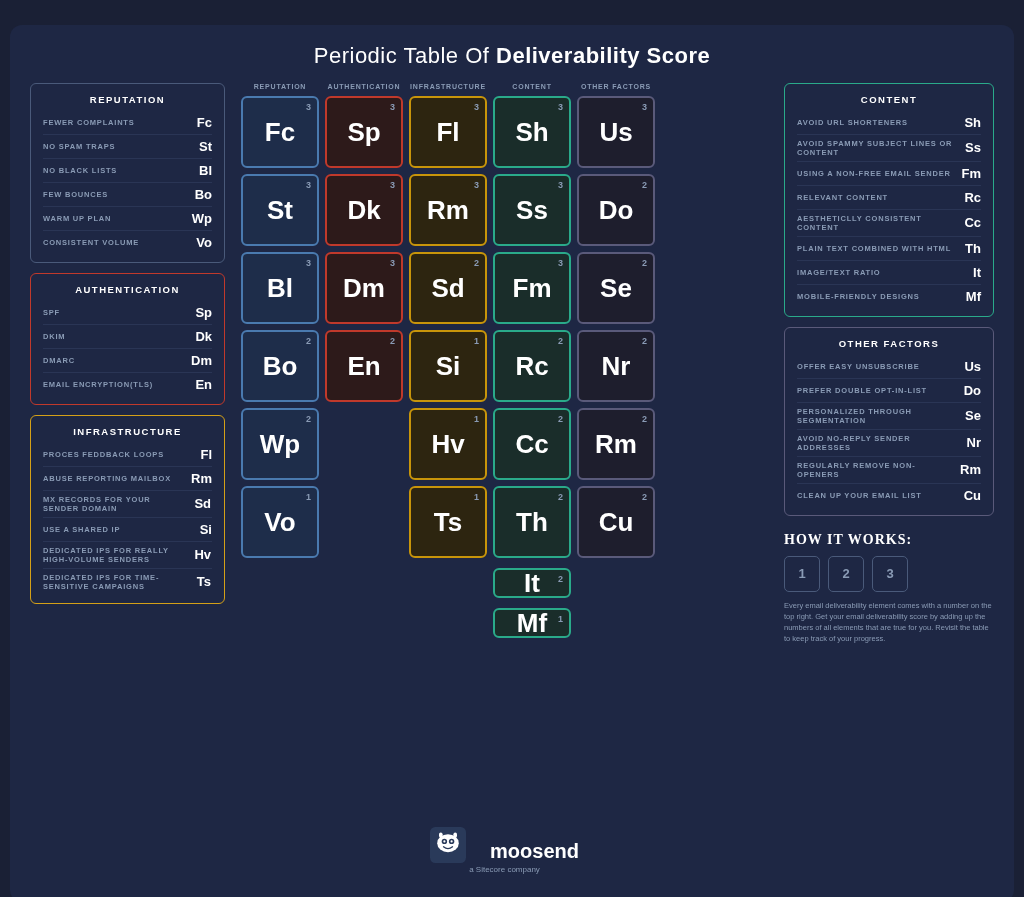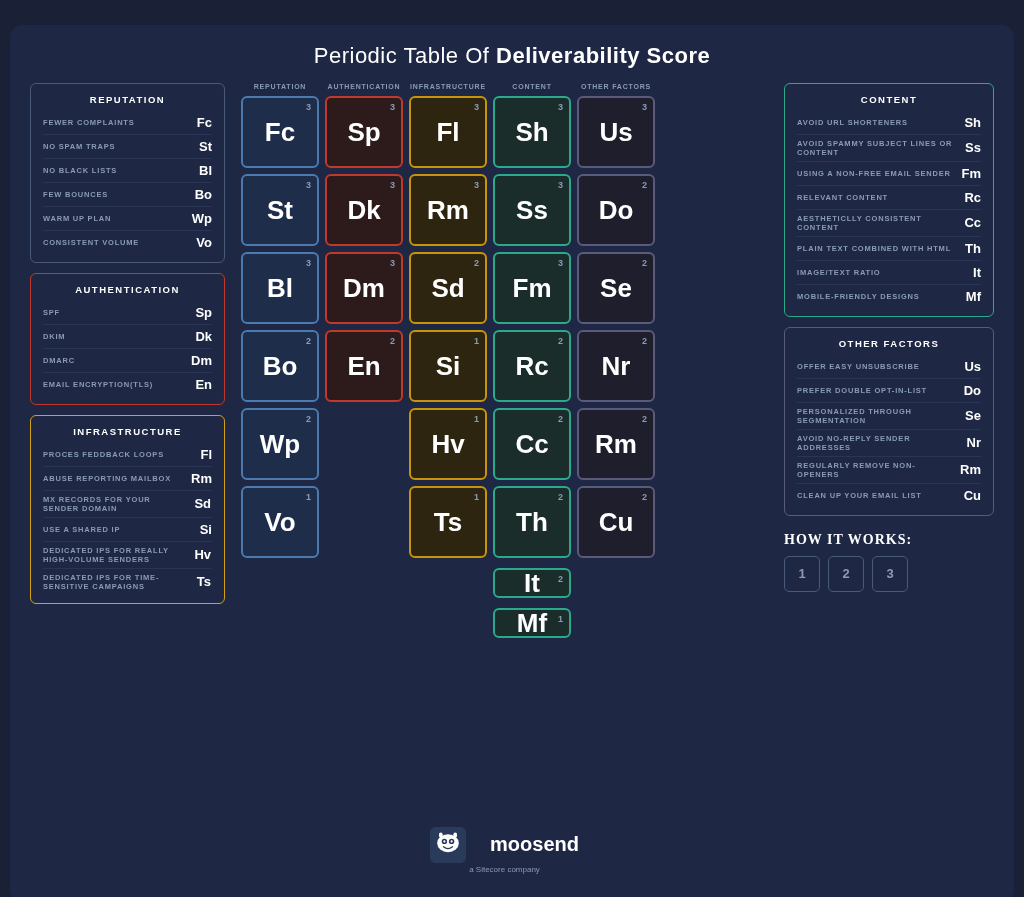--- a/index.html
+++ b/index.html
@@ -191,21 +191,21 @@
     }
     .branding {
       display: flex;
       flex-direction: column;
       align-items: center;
       margin-top: auto;
       padding-top: 8px;
     }
     .brand-logo {
       display: flex;
-      align-items: center;
+      align-items: flex-end;
       gap: 24px;
       margin-top: 6px;
     }
     .brand-icon {
       width: 36px;
       height: 36px;
     }
     .brand-name {
       font-size: 20px;
       font-weight: 800;
@@ -570,16 +570,17 @@
         </div>
       </div>
 
       <div class="info-box how-works">
         <div class="how-title">HOW IT WORKS:</div>
         <div class="how-boxes">
           <div class="how-box">1</div>
           <div class="how-box">2</div>
           <div class="how-box">3</div>
         </div>
+        <div class="how-text">Every email deliverability element comes with a number on the top right. Get your email deliverability score by adding up the numbers of all elements that are true for you. Revisit the table to keep track of your progress.</div>
       </div>
     </div>
   </div>
 </div>
 
 </body></html>

